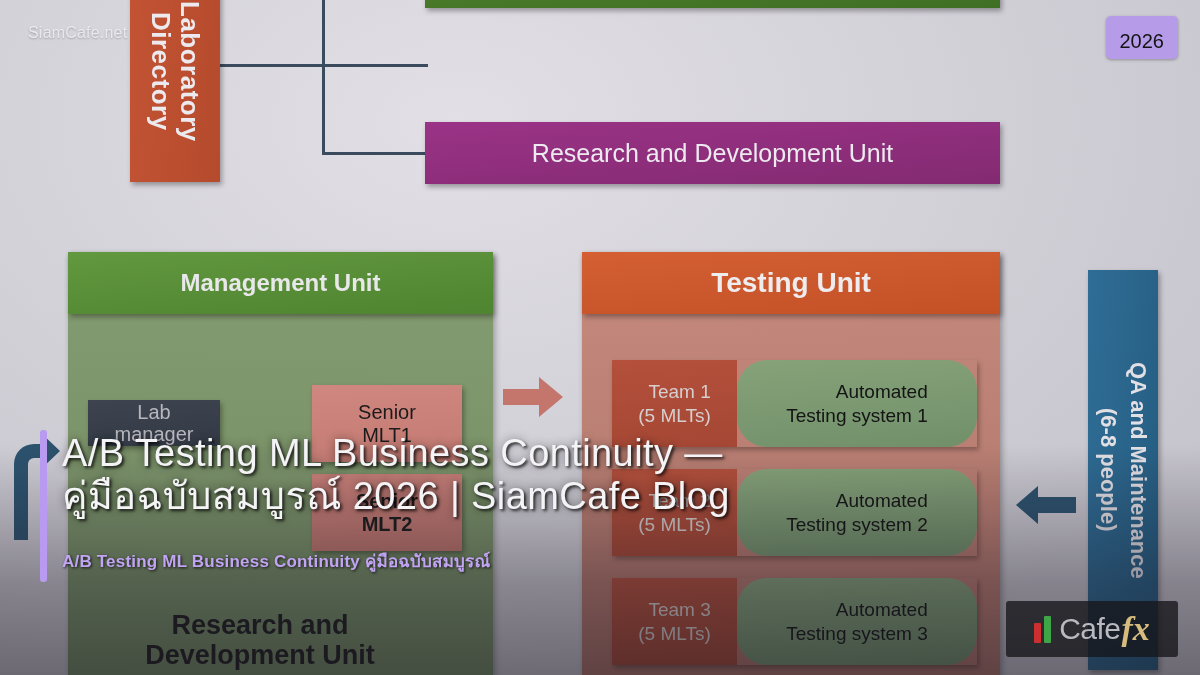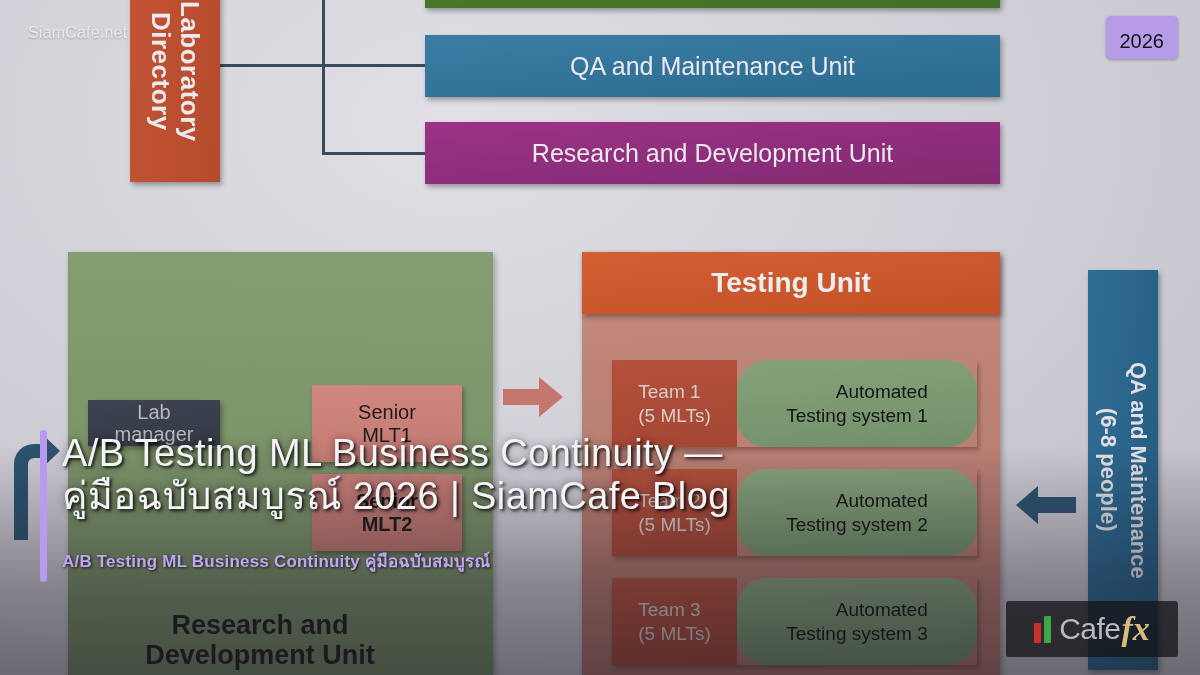--- a/index.html
+++ b/index.html
@@ -120,21 +120,21 @@
     position: absolute; left: 612px; width: 365px; height: 87px;
     display: flex; box-shadow: 2px 3px 5px rgba(0,0,0,.3);
   }
   #team-row-1 { top: 360px; }
   #team-row-2 { top: 469px; }
   #team-row-3 { top: 578px; }
   .team-cell {
     width: 125px;
     background: linear-gradient(175deg,#b4503c 0%, #a44734 100%);
     display: flex; align-items: center; justify-content: center;
-    text-align: left; color: #d6cfce; font-size: 19px;
+    text-align: right; color: #d6cfce; font-size: 19px;
     white-space: pre-line; line-height: 1.25;
   }
   .sys-cell {
     flex: 1;
     background: linear-gradient(175deg,#86a279 0%, #71906a 100%);
     display: flex; align-items: center; justify-content: center;
     text-align: right; color: #141414; font-size: 19px;
     white-space: pre-line; line-height: 1.25; border-radius: 30px;
   }
 
@@ -241,34 +241,34 @@
 
 <div id="stage">
 
   <div class="line" id="ln-v-main"></div>
   <div class="line" id="ln-h-root"></div>
   <div class="line" id="ln-h-qa"></div>
   <div class="line" id="ln-h-rd"></div>
 
   <div class="dbox" id="green-top"></div>
 
-  <div class="dbox" id="qa-unit-box">
-    <span>QA and Maintenance Unit</span>
-  </div>
 
   <div class="dbox" id="rd-unit-box">
     <span>Research and Development Unit</span>
   </div>
 
   <div class="dbox" id="lab-directory">
     <span class="ld-inner">Laboratory
 Directory</span>
   </div>
 
   <div id="mgmt-panel"></div>
+  <div id="mgmt-header">
+    <span>Management Unit</span>
+  </div>
 
   <div class="dbox" id="lab-manager">
     <span>Lab
 manager</span>
   </div>
 
   <div class="dbox" id="senior-mlt1">
     <span>Senior
 MLT1</span>
   </div>

